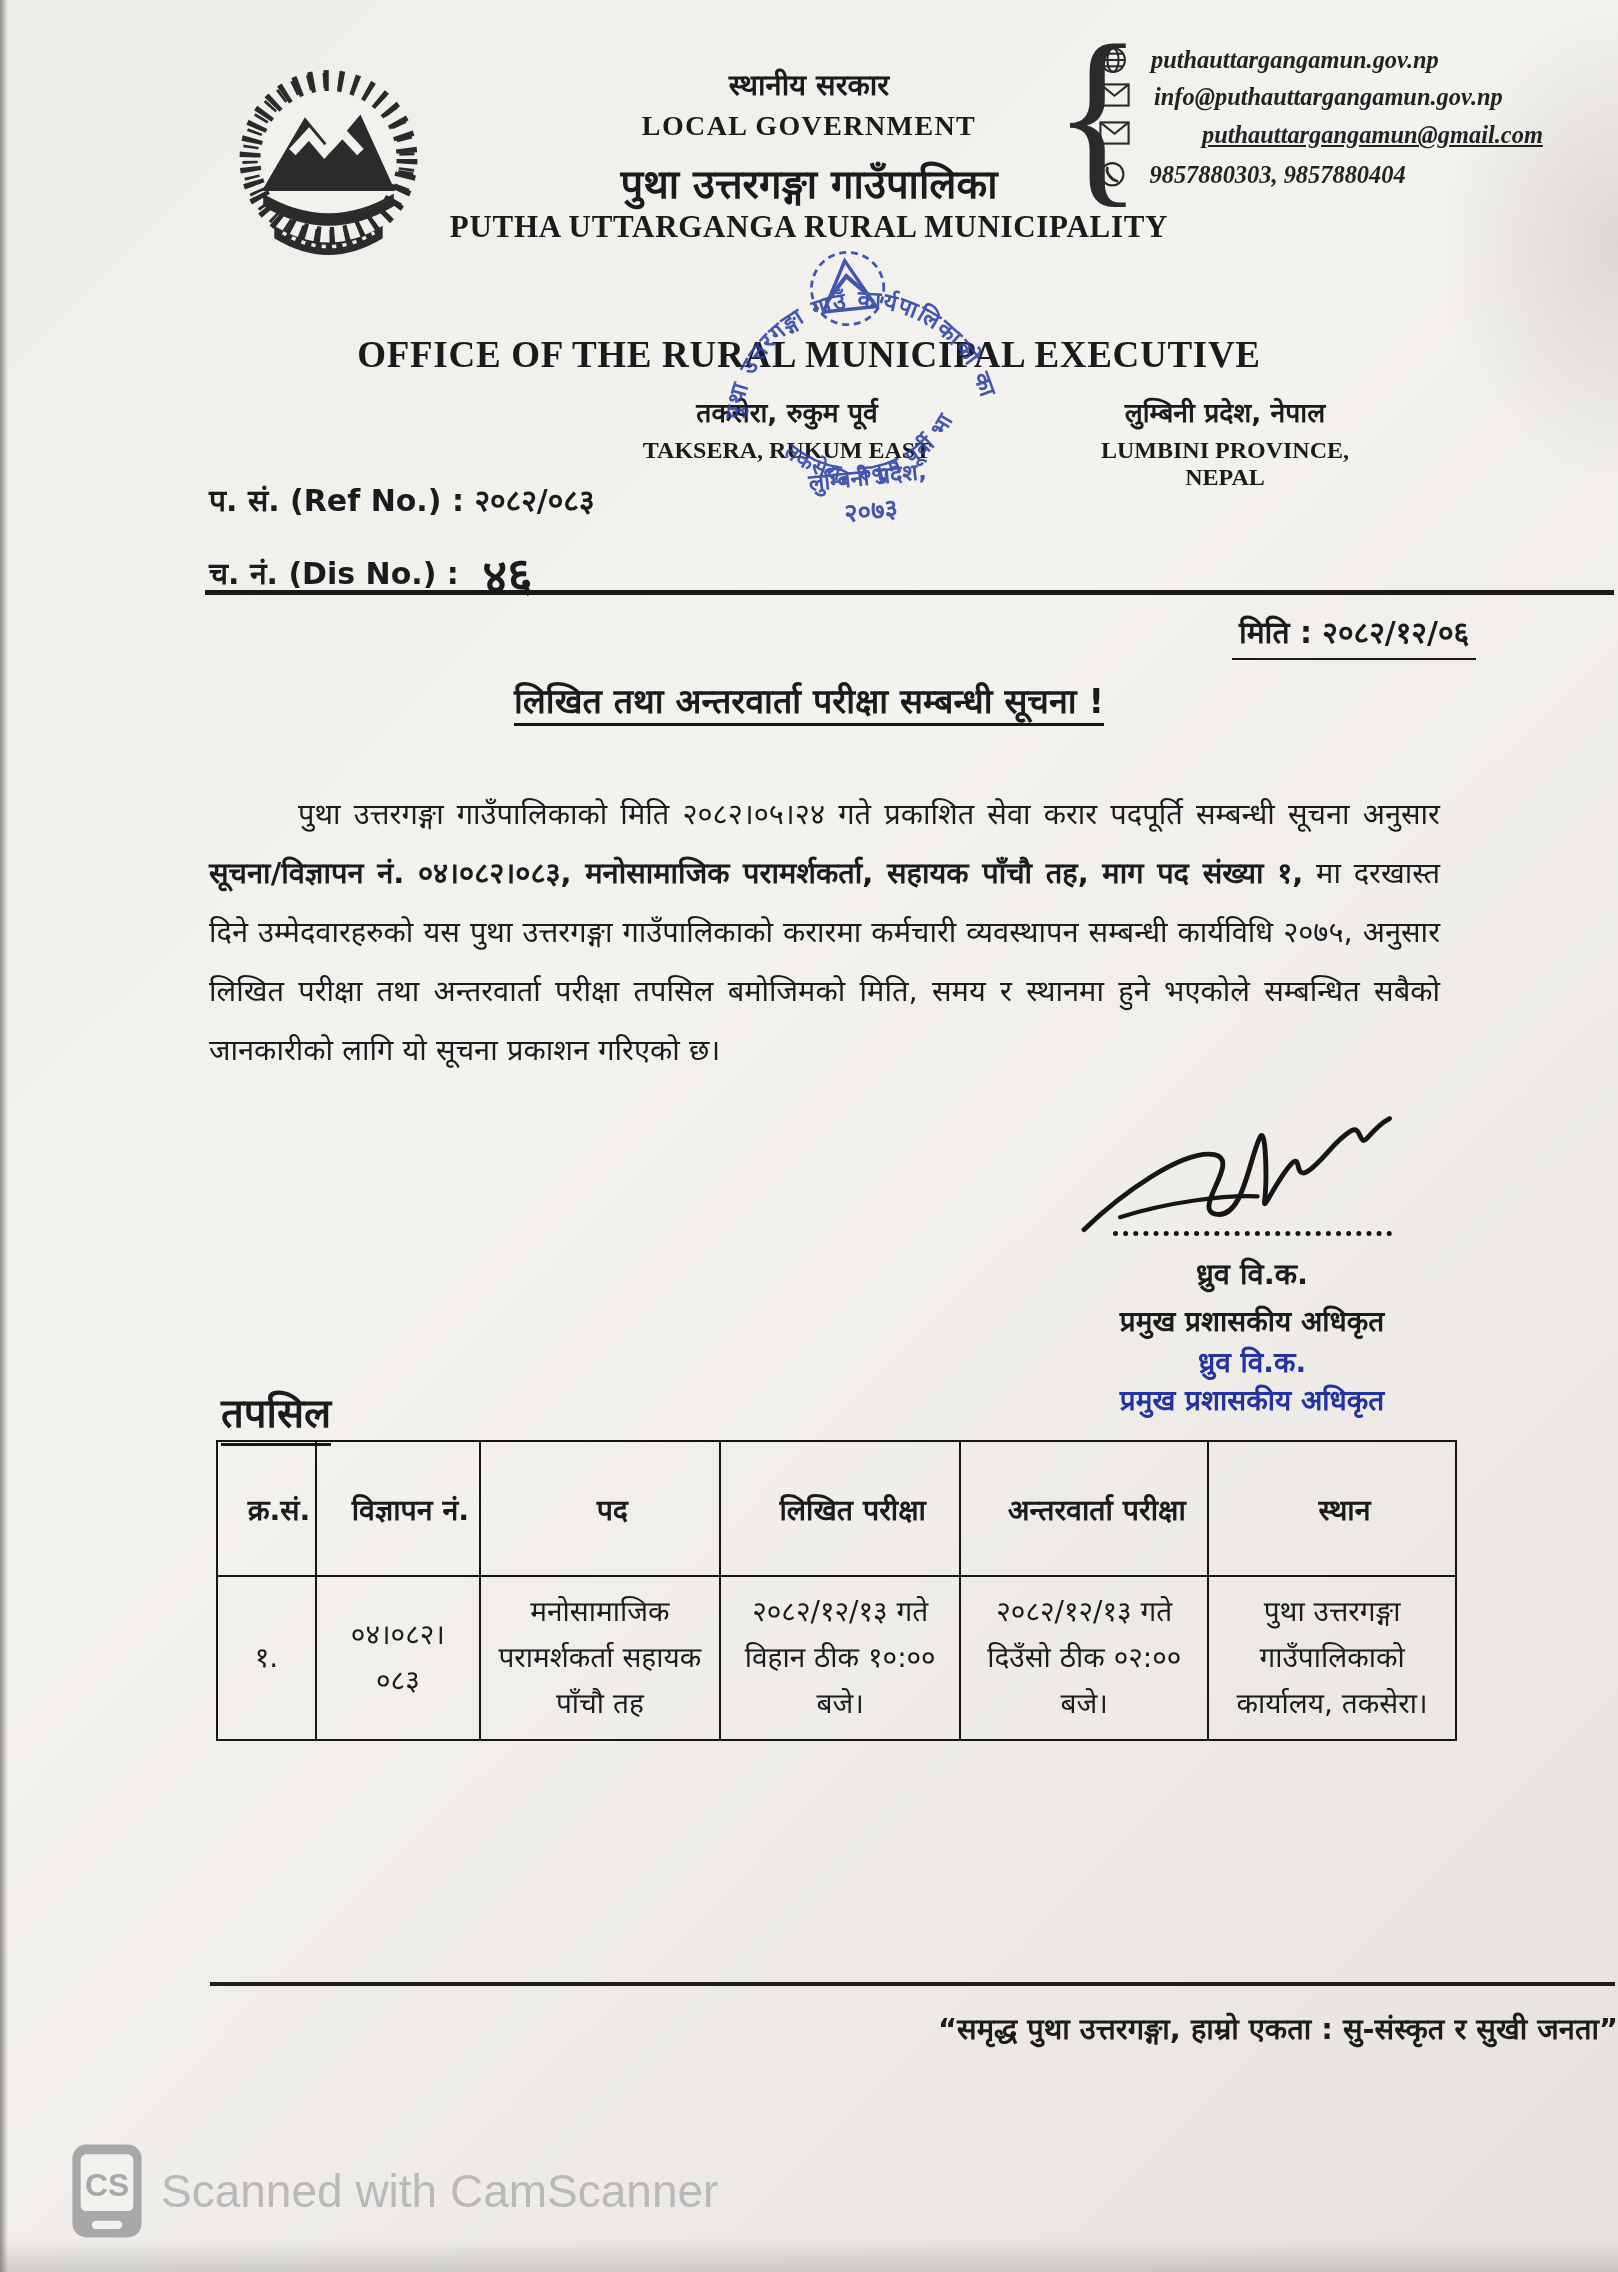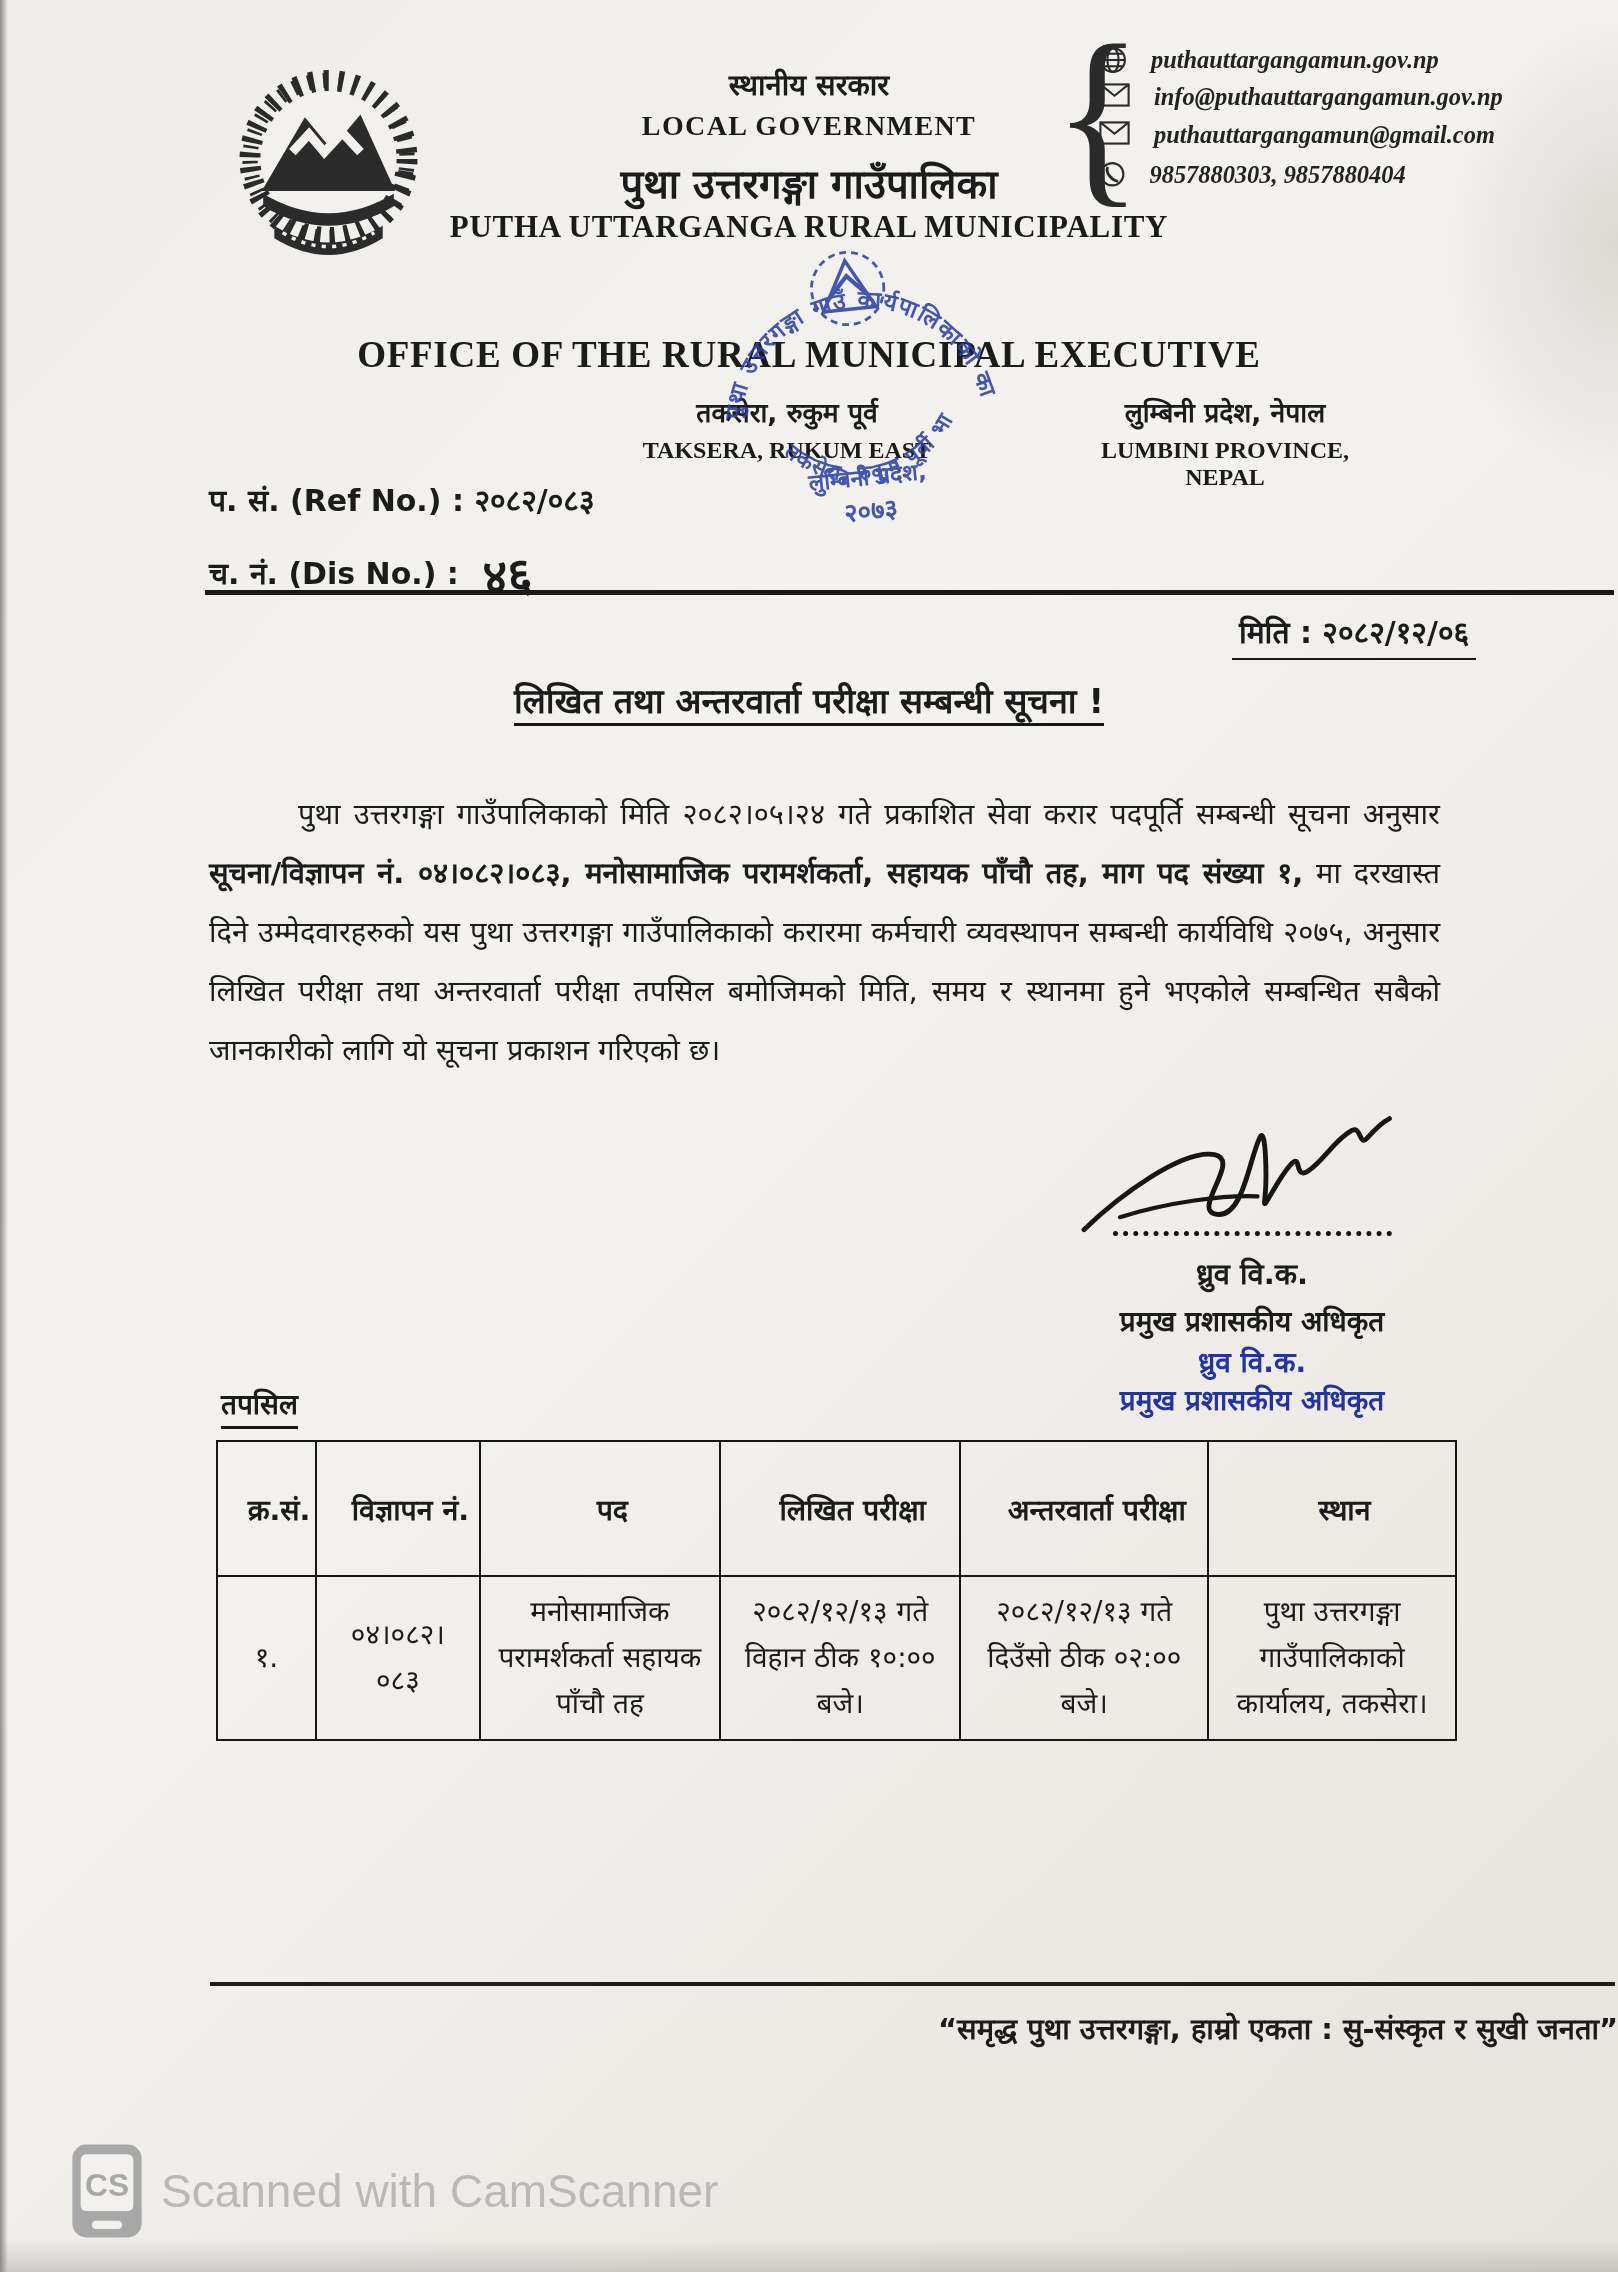--- a/index.html
+++ b/index.html
@@ -36,21 +36,21 @@
   .h-prov-en{top:437px;left:1072px;width:306px;font-size:24px;}
 
   
   .contact{top:40px;left:1053px;width:565px;height:160px;}
   .brace{position:absolute;left:0;top:-19.5px;font-size:187px;font-weight:400;color:#2a2a2a;
          font-family:"Liberation Serif",serif;transform:scaleY(1.05);line-height:1;}
   .c-line{position:absolute;left:46px;height:35px;display:flex;gap:24px;
           font-family:"Liberation Serif",serif;font-style:italic;font-weight:700;font-size:24.4px;color:#222;}
   .c-line svg{flex:0 0 auto;}
   .c1{top:5.6px;} .c2{top:43px;} .c3{top:81px;} .c4{top:121px;}
-  .u{}
+  .u{text-decoration:underline;margin-left:48px;}
 
   
   .ref-line{top:479px;left:209px;font-size:30px;}
   .dis-line{top:542px;left:209px;font-size:30px;}
   .hand{display:inline-block;font-size:47px;font-weight:700;transform:rotate(-4deg);margin-left:14px;vertical-align:-8.4px;}
   .rule1{top:590px;left:205px;width:1409px;height:4.9px;background:#191919;}
   .date-line{top:611px;left:1232px;width:244px;font-size:30px;border-bottom:2.8px solid #191919;padding-bottom:5.6px;text-align:center;}
 
   
   .notice-title{top:677px;left:0;width:100%;}
@@ -63,21 +63,21 @@
 
   
   .sig-svg{top:1113px;left:1078px;}
   .sig-dots{top:1224px;left:1113px;width:279px;height:7px;border-bottom:5.6px dotted #141414;}
   .sig-name{top:1253px;left:1092px;width:320px;font-size:29px;}
   .sig-title{top:1301px;left:1057px;width:390px;font-size:28px;}
   .sig-stamp-name{top:1342px;left:1092px;width:320px;font-size:28px;color:#2433a2;}
   .sig-stamp-title{top:1380px;left:1057px;width:390px;font-size:28px;color:#2433a2;}
 
   
-  .tapsil{top:1384px;left:221px;font-size:28px;border-bottom:3.5px solid #161616;padding-bottom:4.2px;}
+  .tapsil{top:1384px;left:221px;font-size:40px;border-bottom:3.5px solid #161616;padding-bottom:4.2px;}
   table.sched{position:absolute;top:1440px;left:216px;width:1241px;border-collapse:collapse;table-layout:fixed;}
   table.sched th,table.sched td{border:2.8px solid #161616;text-align:center;vertical-align:middle;
         font-family:"DejaVu Sans",sans-serif;color:#1b1b1b;padding-left:26px;}
   table.sched th{height:131px;font-size:28.5px;font-weight:700;}
   table.sched td{height:143px;font-size:28px;font-weight:400;line-height:1.65;padding:9.7px 15.3px;}
 
   
   .rule2{top:1982px;left:210px;width:1405px;height:4.2px;background:#1d1d1d;}
   .motto{top:2008px;left:0;width:100%;font-size:29px;text-align:right;}
 

